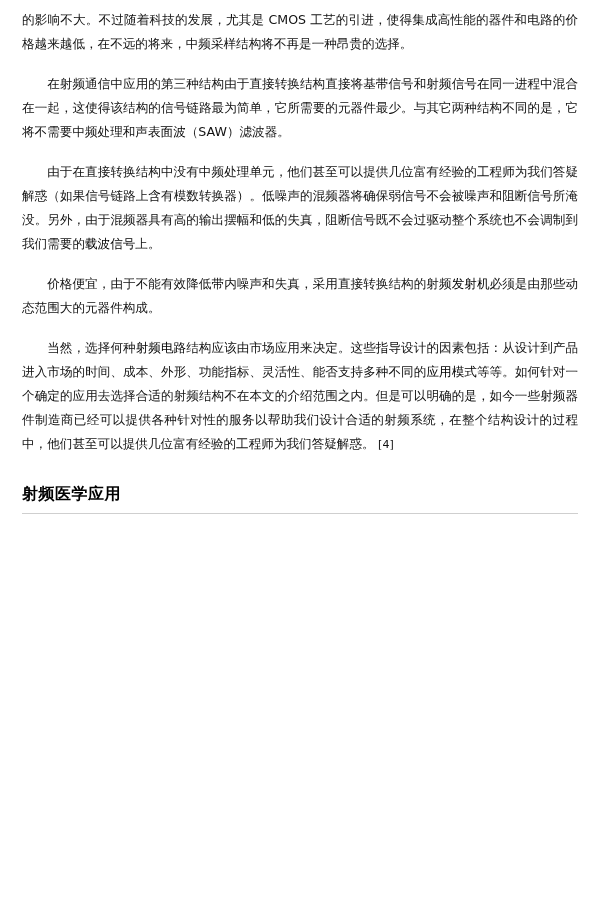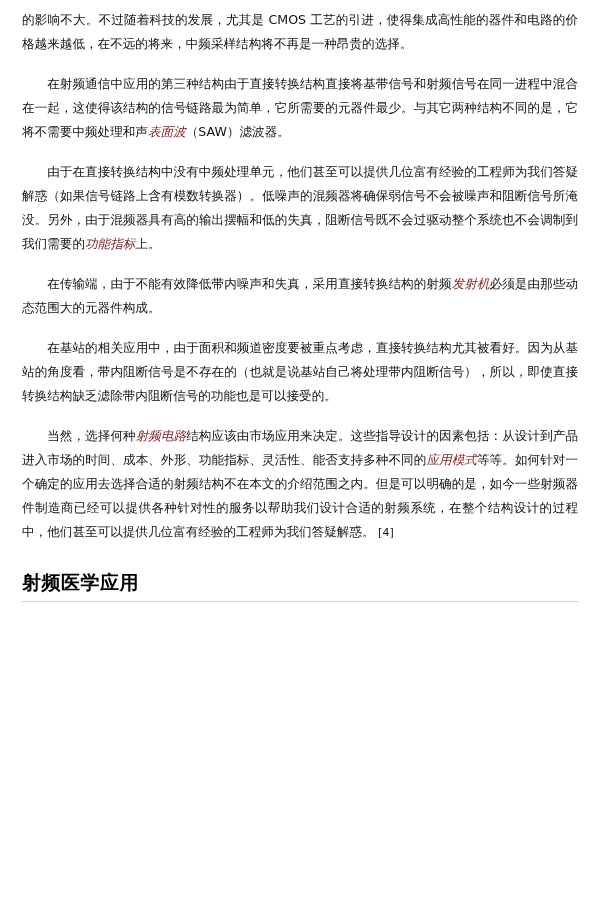--- a/index.html
+++ b/index.html
@@ -27,30 +27,29 @@
     line-height: 24px;
     text-align: justify;
     text-justify: inter-ideograph;
     text-indent: 2em;
     color: #111111;
   }
   p.para.first {
     text-indent: 0;
   }
   a.link {
-    color: #7f1d1d;
+    color: #000000;
     text-decoration: none;
-    font-style: italic;
   }
   .ref {
     font-size: 11px;
     color: #111;
   }
   h2.section-heading {
-    font-size: 19px;
+    font-size: 16px;
     font-weight: bold;
     margin: 26px 0 0 0;
     line-height: 22px;
     color: #000;
     letter-spacing: 0.5px;
   }
   .hr-rule {
     border: 0;
     border-top: 1px solid #cfcfcf;
     margin: 8px 0 0 0;
@@ -59,20 +58,19 @@
     display: inline;
   }
 </style>
 </head>
 <body>
 
 <div class="page">
   <div id="paragraphs">
       <p class="para first"><span class="inline">的影响不大。不过随着科技的发展，尤其是 CMOS 工艺的引进，使得集成高性能的器件和电路的价格越来越低，在不远的将来，中频采样结构将不再是一种昂贵的选择。</span></p>
       <p class="para"><span class="inline">在射频通信中应用的第三种结构由于直接转换结构直接将基带信号和射频信号在同一进程中混合在一起，这使得该结构的信号链路最为简单，它所需要的元器件最少。与其它两种结构不同的是，它将不需要中频处理和声</span><a class="link" href="#">表面波</a><span class="inline">（SAW）滤波器。</span></p>
-      <p class="para"><span class="inline">由于在直接转换结构中没有中频处理单元，他们甚至可以提供几位富有经验的工程师为我们答疑解惑（如果信号链路上含有模数转换器）。低噪声的混频器将确保弱信号不会被噪声和阻断信号所淹没。另外，由于混频器具有高的输出摆幅和低的失真，阻断信号既不会过驱动整个系统也不会调制到我们需要的</span><a class="link" href="#">功能指标</a><span class="inline">上。</span></p>
-      <p class="para"><span class="inline">在传输端，由于不能有效降低带内噪声和失真，采用直接转换结构的射频</span><a class="link" href="#">发射机</a><span class="inline">必须是由那些动态范围大的元器件构成。</span></p>
-      <p class="para"><span class="inline">在基站的相关应用中，由于面积和频道密度要被重点考虑，直接转换结构尤其被看好。因为从基站的角度看，带内阻断信号是不存在的（也就是说基站自己将处理带内阻断信号），所以，即使直接转换结构缺乏滤除带内阻断信号的功能也是可以接受的。</span></p>
+      <p class="para"><span class="inline">由于在直接转换结构中没有中频处理单元，他们甚至可以提供几位富有经验的工程师为我们答疑解惑（如果信号链路上含有模数转换器）。低噪声的混频器将确保弱信号不会被噪声和阻断信号所淹没。另外，由于混频器具有高的输出摆幅和低的失真，阻断信号既不会过驱动整个系统也不会调制到我们需要的</span><a class="link" href="#">载波信号</a><span class="inline">上。</span></p>
+      <p class="para"><span class="inline">价格便宜，由于不能有效降低带内噪声和失真，采用直接转换结构的射频</span><a class="link" href="#">发射机</a><span class="inline">必须是由那些动态范围大的元器件构成。</span></p>
       <p class="para"><span class="inline">当然，选择何种</span><a class="link" href="#">射频电路</a><span class="inline">结构应该由市场应用来决定。这些指导设计的因素包括：从设计到产品进入市场的时间、成本、外形、功能指标、灵活性、能否支持多种不同的</span><a class="link" href="#">应用模式</a><span class="inline">等等。如何针对一个确定的应用去选择合适的射频结构不在本文的介绍范围之内。但是可以明确的是，如今一些射频器件制造商已经可以提供各种针对性的服务以帮助我们设计合适的射频系统，在整个结构设计的过程中，他们甚至可以提供几位富有经验的工程师为我们答疑解惑。</span><span class="inline ref">  [4]</span></p>
     </div>
   <h2 class="section-heading">射频医学应用</h2>
   <hr class="hr-rule">
 </div>
 
 </body></html>

